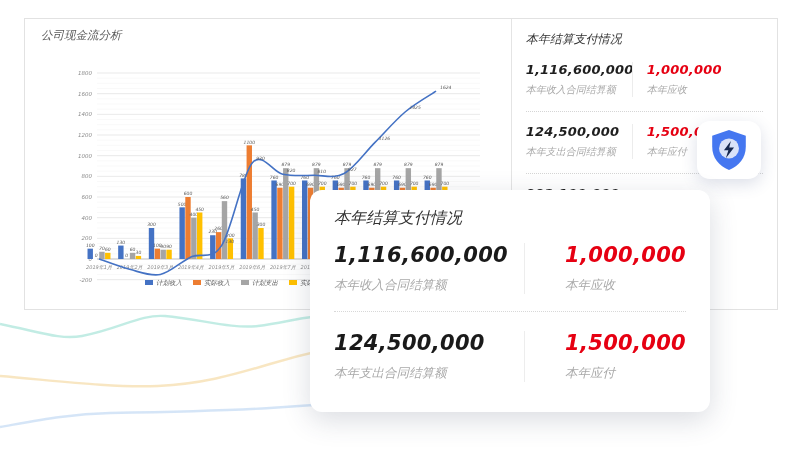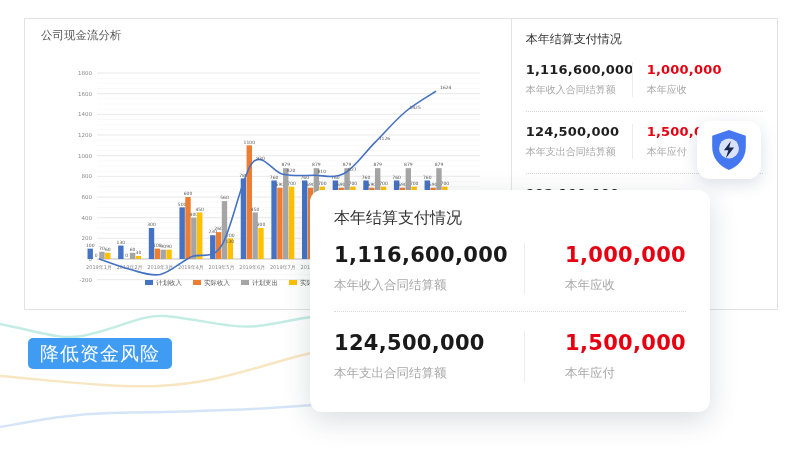--- a/index.html
+++ b/index.html
@@ -1,18 +1,18 @@
 <!DOCTYPE html>
 <html><head>
 <meta charset="utf-8">
 <style>
   * { margin:0; padding:0; box-sizing:border-box; }
   html,body { width:792px; height:459px; overflow:hidden; background:#ffffff;
     font-family:"DejaVu Sans","Liberation Sans",sans-serif; }
-  .stage { position:relative; width:792px; height:459px; background:#fff; }
+  .stage { position:relative; width:792px; height:459px; background:#fff;font-style:italic; }
 
   
   .bg-lines { position:absolute; left:0; top:300px; width:792px; height:159px; z-index:0; }
 
   
   .main-card { position:absolute; left:24px; top:18px; width:754px; height:292px;
     background:#fff; border:1px solid #e2e2e2; display:flex; z-index:1; }
   .chart-section { position:relative; width:487px; height:100%; }
   .chart-title { position:absolute; left:16px; top:9px; font-size:11.5px; color:#595959; }
   .chart-svg { position:absolute; left:0; top:0; }
@@ -297,21 +297,20 @@
   </div>
 
   <div class="shield-card">
     <svg width="38" height="42" viewBox="0 0 36 40">
       <path d="M18 1 L34 6.5 V17 C34 27.5 27.5 35.5 18 39 C8.5 35.5 2 27.5 2 17 V6.5 Z" fill="#4577f0"></path>
       <circle cx="18" cy="18.5" r="9.5" fill="#d9e2f8"></circle>
       <path d="M19.8 11.5 L13.2 20.2 h4.2 l-2.4 7.6 l7.8 -10.2 h-4.6 z" fill="#16284f"></path>
     </svg>
   </div>
 
-  <div class="risk-badge">降低资金风险</div>
 
   <div class="popup">
     <div class="popup-title">本年结算支付情况</div>
 
     <div class="popup-row">
       <div class="popup-col-l">
         <div class="popup-val">1,116,600,000</div>
         <div class="popup-lbl">本年收入合同结算额</div>
       </div>
       <div class="popup-col-r">

